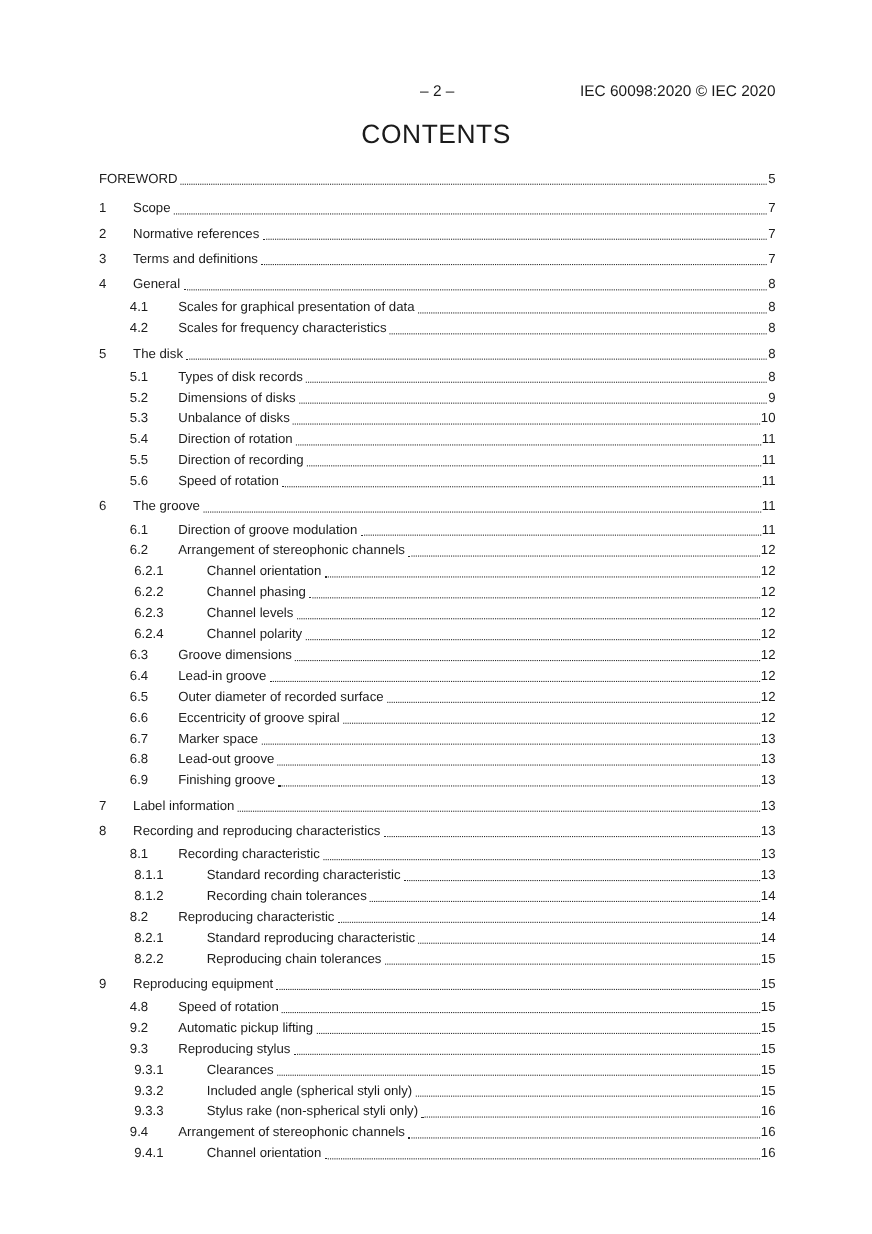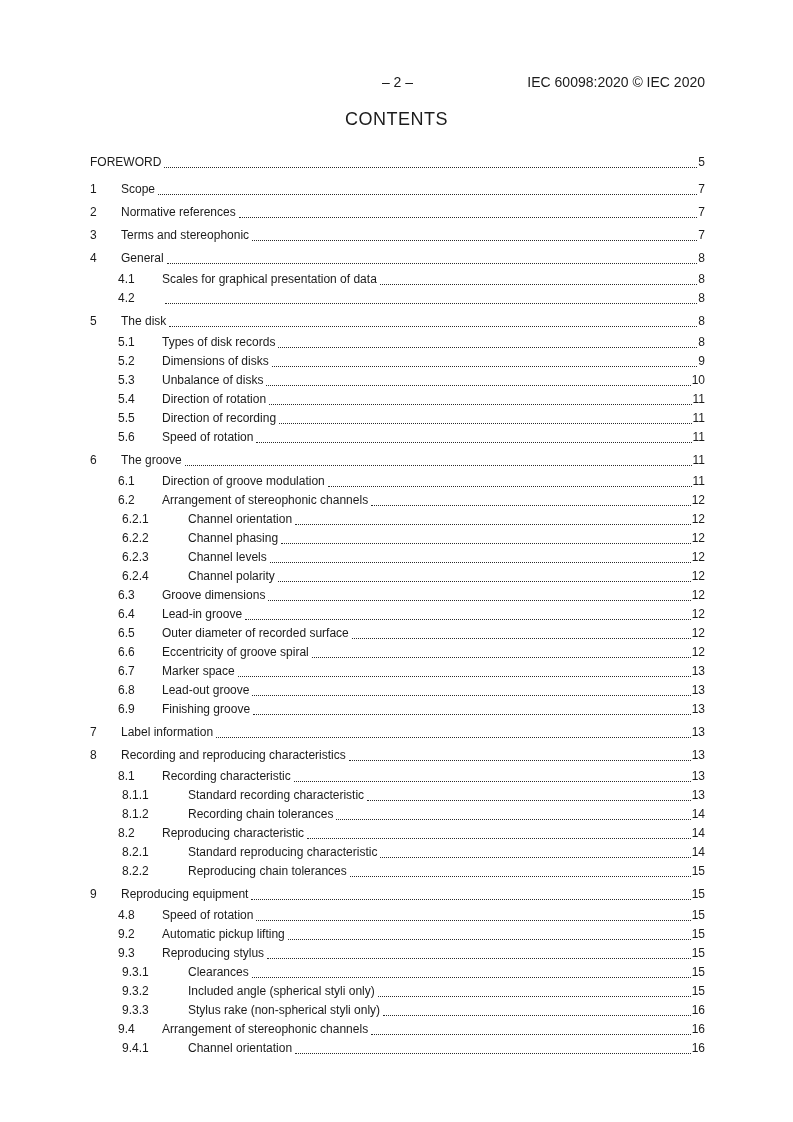--- a/index.html
+++ b/index.html
@@ -35,21 +35,21 @@
     position: absolute;
     right: 0;
     white-space: nowrap;
   }
   .contents-title {
     position: absolute;
     top: 109px;
     left: 0;
     width: 100%;
     text-align: center;
-    font-size: 18px;
+    font-size: 24px;
     font-weight: 400;
     margin: 0;
     letter-spacing: 0.5px;
   }
   .toc {
     position: absolute;
     top: 153px;
     left: 90px;
     width: 615px;
   }
@@ -115,38 +115,39 @@
       <span class="pg">7</span>
     </div>
       <div class="toc-row lvl1">
       <span class="num">2</span>
       <span class="ttl">Normative references</span>
       <span class="dots"></span>
       <span class="pg">7</span>
     </div>
       <div class="toc-row lvl1">
       <span class="num">3</span>
-      <span class="ttl">Terms and stereophonic</span>
+      <span class="ttl">Terms and definitions</span>
       <span class="dots"></span>
       <span class="pg">7</span>
     </div>
       <div class="toc-row lvl1">
       <span class="num">4</span>
       <span class="ttl">General</span>
       <span class="dots"></span>
       <span class="pg">8</span>
     </div>
       <div class="toc-row lvl2">
       <span class="num">4.1</span>
       <span class="ttl">Scales for graphical presentation of data</span>
       <span class="dots"></span>
       <span class="pg">8</span>
     </div>
       <div class="toc-row lvl2">
       <span class="num">4.2</span>
+      <span class="ttl">Scales for frequency characteristics</span>
       <span class="dots"></span>
       <span class="pg">8</span>
     </div>
       <div class="toc-row lvl1">
       <span class="num">5</span>
       <span class="ttl">The disk</span>
       <span class="dots"></span>
       <span class="pg">8</span>
     </div>
       <div class="toc-row lvl2">

